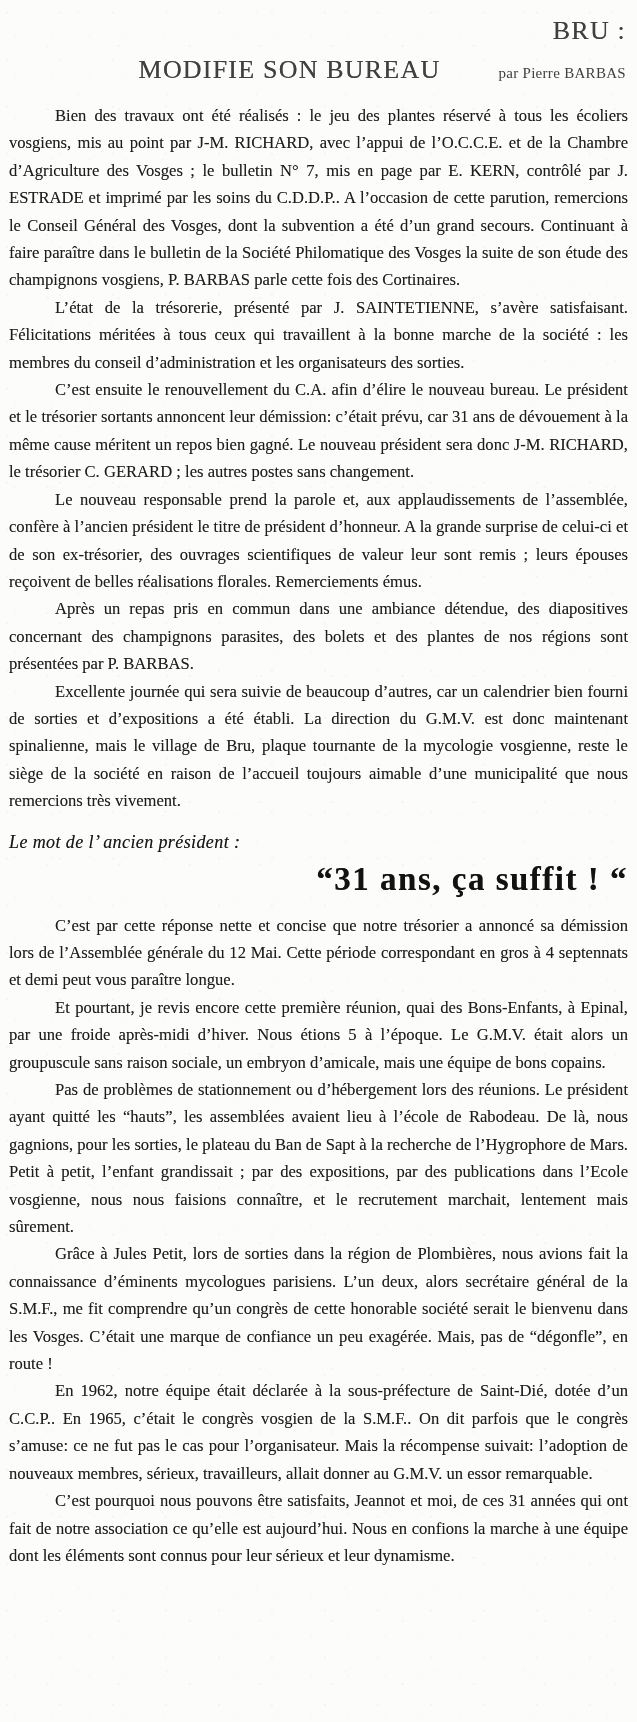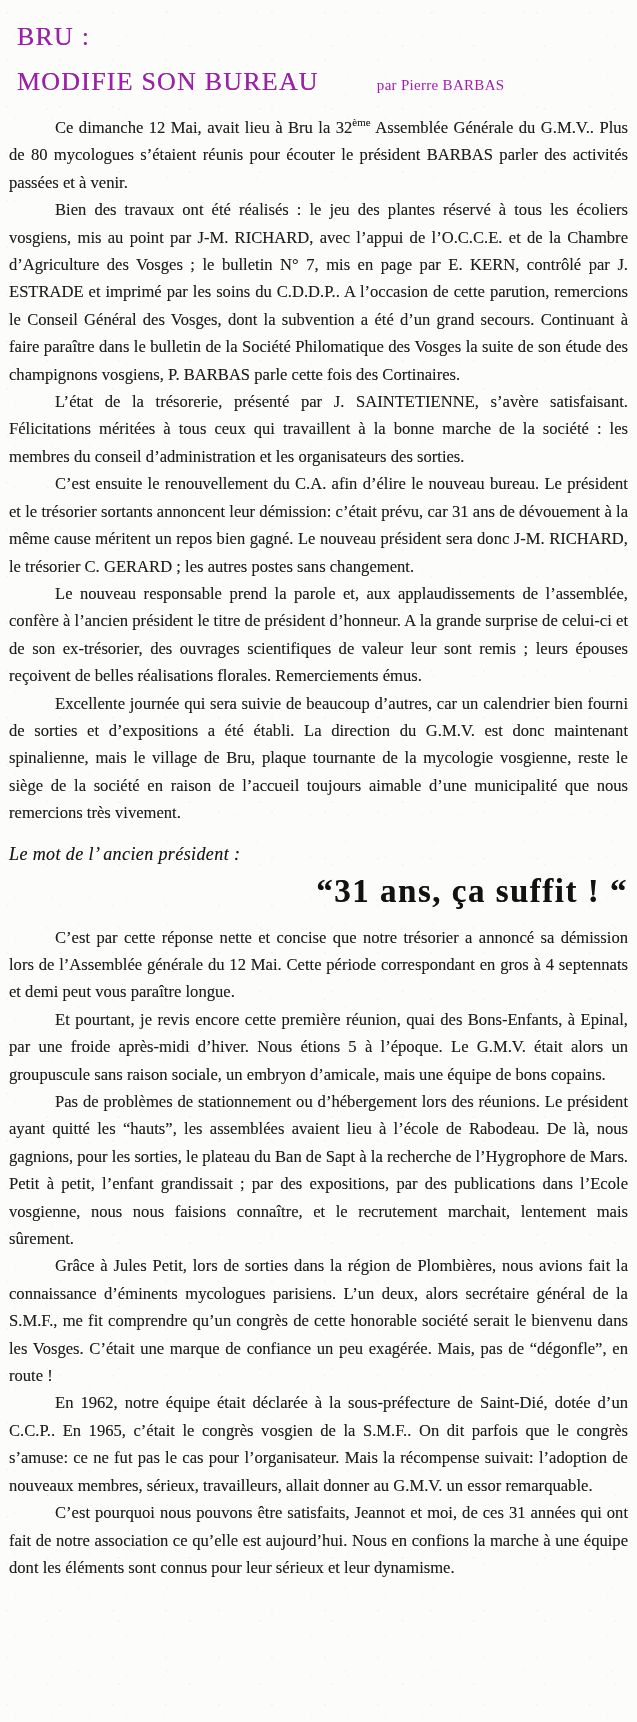--- a/index.html
+++ b/index.html
@@ -18,23 +18,24 @@
     box-sizing:border-box;
     padding:10px 9px 8px 9px;
   }
   .scan-page{width:100%;}
   .title-block{margin:0 0 10px 0;}
   .title-line{
     font-size:26px;
     line-height:37px;
     letter-spacing:1.2px;
     font-weight:500;
-    color:#a21caf;
+    color:#404040;
     text-shadow:0 0 .5px rgba(20,20,20,.55);
-    margin:8px;
+    margin:2px;
+    text-align:right;
   }
   .byline{
     font-size:15px;
     letter-spacing:.3px;
     margin-left:58px;
     text-shadow:none;
     font-weight:normal;
     vertical-align:baseline;
   }
   .body-p{
@@ -71,25 +72,25 @@
 <body>
 
 <div class="scan-page">
 
   <div class="title-block">
     <div class="title-line">BRU :</div>
     <div class="title-line"><span>MODIFIE SON BUREAU</span><span class="byline">par Pierre BARBAS</span></div>
   </div>
 
   <div>
-    <p class="body-p"><span>Ce dimanche 12 Mai, avait lieu à Bru la 32</span><sup>ème</sup><span> Assemblée Générale du G.M.V.. Plus de 80 mycologues s’étaient réunis pour écouter le président BARBAS parler des activités passées et à venir.</span></p>
     <p class="body-p">Bien des travaux ont été réalisés : le jeu des plantes réservé à tous les écoliers vosgiens, mis au point par J-M. RICHARD, avec l’appui de l’O.C.C.E. et de la Chambre d’Agriculture des Vosges ; le bulletin N° 7, mis en page par E. KERN, contrôlé par J. ESTRADE et imprimé par les soins du C.D.D.P.. A l’occasion de cette parution, remercions le Conseil Général des Vosges, dont la subvention a été d’un grand secours. Continuant à faire paraître dans le bulletin de la Société Philomatique des Vosges la suite de son étude des champignons vosgiens, P. BARBAS parle cette fois des Cortinaires.</p>
     <p class="body-p">L’état de la trésorerie, présenté par J. SAINTETIENNE, s’avère satisfaisant. Félicitations méritées à tous ceux qui travaillent à la bonne marche de la société : les membres du conseil d’administration et les organisateurs des sorties.</p>
     <p class="body-p">C’est ensuite le renouvellement du C.A. afin d’élire le nouveau bureau. Le président et le trésorier sortants annoncent leur démission: c’était prévu, car 31 ans de dévouement à la même cause méritent un repos bien gagné. Le nouveau président sera donc J-M. RICHARD, le trésorier C. GERARD ; les autres postes sans changement.</p>
     <p class="body-p">Le nouveau responsable prend la parole et, aux applaudissements de l’assemblée, confère à l’ancien président le titre de président d’honneur. A la grande surprise de celui-ci et de son ex-trésorier, des ouvrages scientifiques de valeur leur sont remis ; leurs épouses reçoivent de belles réalisations florales. Remerciements émus.</p>
+    <p class="body-p">Après un repas pris en commun dans une ambiance détendue, des diapositives concernant des champignons parasites, des bolets et des plantes de nos régions sont présentées par P. BARBAS.</p>
     <p class="body-p">Excellente journée qui sera suivie de beaucoup d’autres, car un calendrier bien fourni de sorties et d’expositions a été établi. La direction du G.M.V. est donc maintenant spinalienne, mais le village de Bru, plaque tournante de la mycologie vosgienne, reste le siège de la société en raison de l’accueil toujours aimable d’une municipalité que nous remercions très vivement.</p>
   </div>
 
   <div>
     <div class="section-heading">Le mot de l’ ancien président :</div>
     <div class="big-quote">“31 ans, ça suffit ! “</div>
     <p class="body-p">C’est par cette réponse nette et concise que notre trésorier a annoncé sa démission lors de l’Assemblée générale du 12 Mai. Cette période correspondant en gros à 4 septennats et demi peut vous paraître longue.</p>
     <p class="body-p">Et pourtant, je revis encore cette première réunion, quai des Bons-Enfants, à Epinal, par une froide après-midi d’hiver. Nous étions 5 à l’époque. Le G.M.V. était alors un groupuscule sans raison sociale, un embryon d’amicale, mais une équipe de bons copains.</p>
     <p class="body-p">Pas de problèmes de stationnement ou d’hébergement lors des réunions. Le président ayant quitté les “hauts”, les assemblées avaient lieu à l’école de Rabodeau. De là, nous gagnions, pour les sorties, le plateau du Ban de Sapt à la recherche de l’Hygrophore de Mars. Petit à petit, l’enfant grandissait ; par des expositions, par des publications dans l’Ecole vosgienne, nous nous faisions connaître, et le recrutement marchait, lentement mais sûrement.</p>
     <p class="body-p">Grâce à Jules Petit, lors de sorties dans la région de Plombières, nous avions fait la connaissance d’éminents mycologues parisiens. L’un deux, alors secrétaire général de la S.M.F., me fit comprendre qu’un congrès de cette honorable société serait le bienvenu dans les Vosges. C’était une marque de confiance un peu exagérée. Mais, pas de “dégonfle”, en route !</p>

